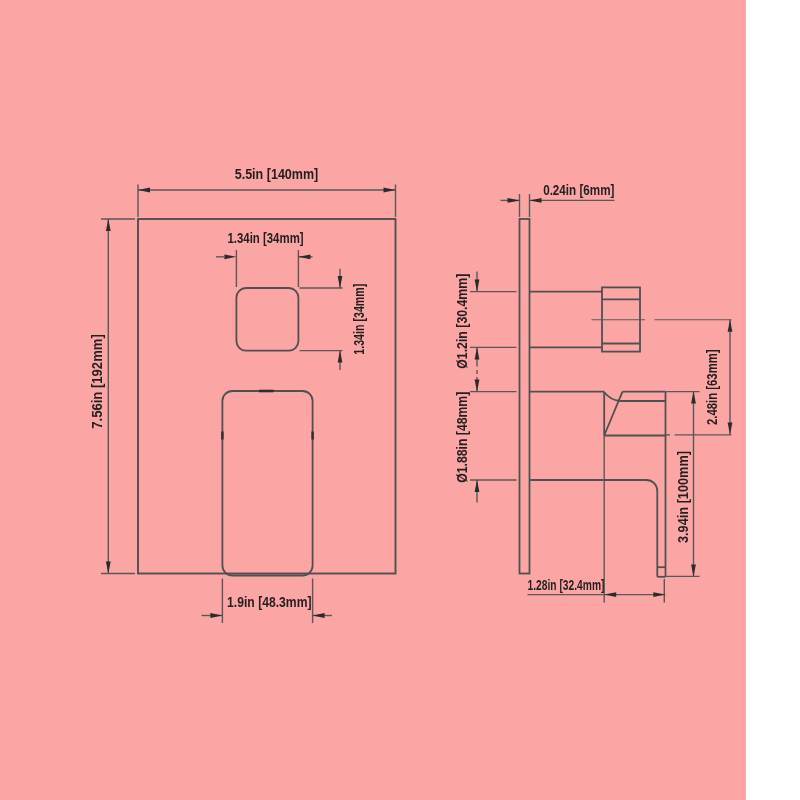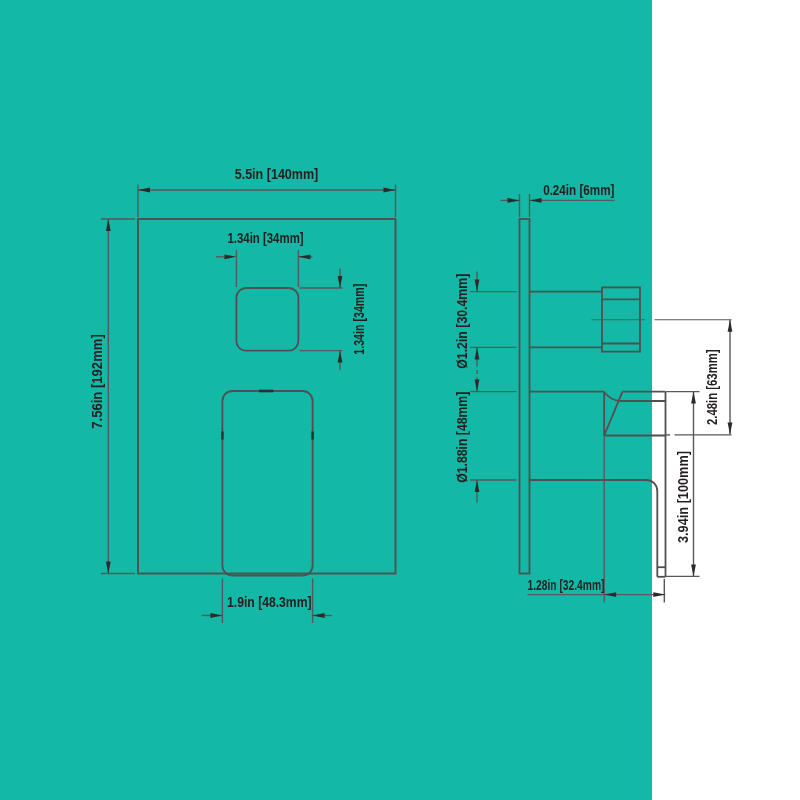--- a/index.html
+++ b/index.html
@@ -1,16 +1,16 @@
 <!DOCTYPE html>
 <html><head>
 <meta charset="utf-8">
 <style>
   html,body{margin:0;padding:0;background:#ffffff;}
-  .wrap{width:652px;height:800px;position:relative;background:#14b8a6;text-align:center;}
+  .wrap{width:746px;height:800px;position:relative;background:#fca5a5;text-align:center;}
   svg{display:block;}
   text{font-family:"Liberation Sans", sans-serif;font-weight:700;fill:#231f20;}
 </style>
 </head>
 <body>
 <div class="wrap">
 <svg width="800" height="800" viewBox="0 0 800 800">
 <g fill="none" stroke="#585858" stroke-width="1.4">
 
 <rect x="138" y="219" width="257.5" height="354.5" stroke="#505050" stroke-width="1.9"></rect>

